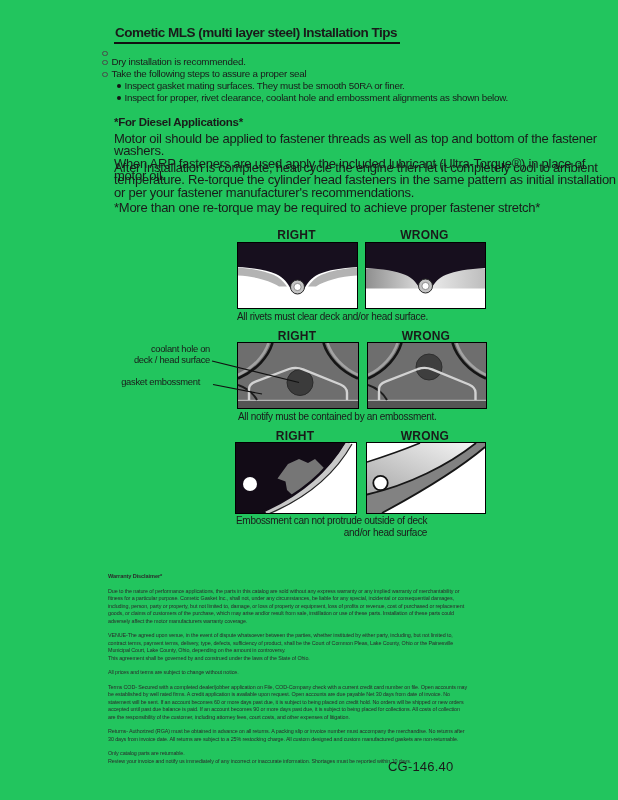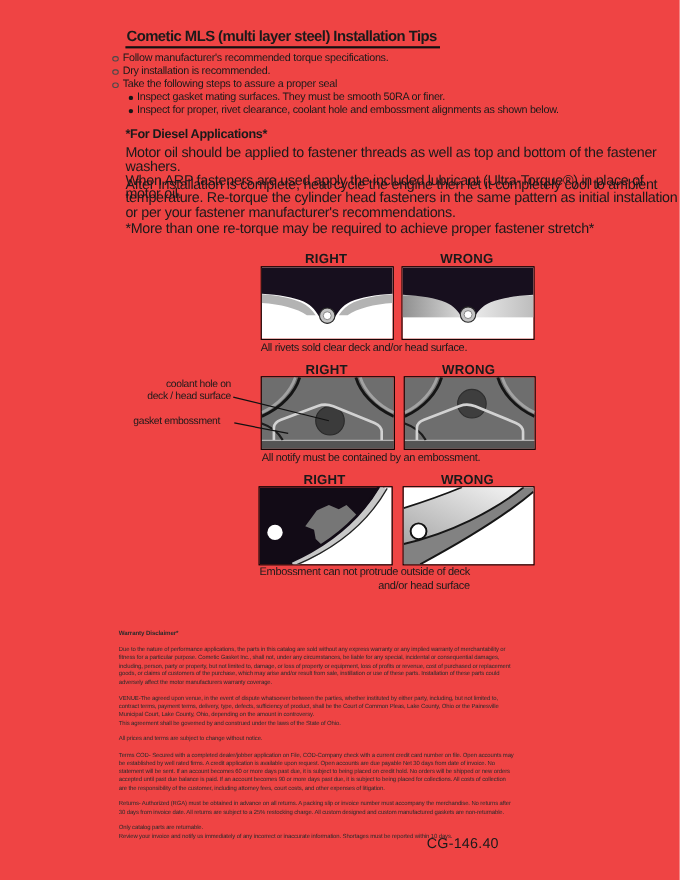--- a/index.html
+++ b/index.html
@@ -1,17 +1,17 @@
 <!DOCTYPE html>
 <html><head>
 <meta charset="utf-8">
 <style>
   html,body{margin:0;padding:0;background:#ffffff;}
   .page{
-    position:relative;width:618px;height:800px;background:#ef4444;overflow:hidden;
+    position:relative;width:618px;height:800px;background:#22c55e;overflow:hidden;
     font-family:"Liberation Sans","DejaVu Sans",sans-serif;color:#1a1a1a;
   }
   .abs{position:absolute;}
   
   .title{
     left:114px;top:25px;margin:0;font-size:13.5px;font-weight:bold;letter-spacing:-0.5px;
     border-bottom:2.5px solid #111;padding:0 3px 2px 1px;display:inline-block;white-space:nowrap;
   }
   
   .tips{left:102px;top:47px;font-size:9.8px;letter-spacing:-0.25px;line-height:12.1px;}
@@ -41,21 +41,20 @@
 </head>
 <body>
 
 <div class="page">
 
   <h1 class="abs title">Cometic MLS (multi layer steel) Installation Tips</h1>
 
   <div class="abs tips">
     <div class="tip">
         <span class="mk-circle"></span>
-        <span>Follow manufacturer's recommended torque specifications.</span>
       </div>
     <div class="tip">
         <span class="mk-circle"></span>
         <span>Dry installation is recommended.</span>
       </div>
     <div class="tip">
         <span class="mk-circle"></span>
         <span>Take the following steps to assure a proper seal</span>
       </div>
     <div class="tip sub">
@@ -100,21 +99,21 @@
         </linearGradient>
       </defs>
       <rect x="0" y="0" width="119" height="65" fill="#ffffff"></rect>
       <rect x="0" y="25.5" width="119" height="20" fill="url(#g1w)"></rect>
       <path d="M0,0 H119 V25 C102,26 89,28 80,31.8 C72,35.2 69,39.8 65.8,44.4 Q59.5,52 53.2,44.4 C50,39.8 47,35.2 39,31.8 C30,28 17,26 0,25 Z" fill="#170f1e"></path>
       <circle cx="59.5" cy="43" r="7" fill="#c3c3c3" stroke="#2a2a2a" stroke-width="1"></circle>
       <circle cx="59.5" cy="43" r="3.6" fill="#ffffff" stroke="#7a7a7a" stroke-width="0.8"></circle>
     </svg>
   </div>
 
-  <div class="abs caption" style="left:237px;top:311px;">All rivets sold clear deck and/or head surface.</div>
+  <div class="abs caption" style="left:237px;top:311px;">All rivets must clear deck and/or head surface.</div>
 
   <div class="abs fig-title" style="left:237px;top:329px;width:120px;">RIGHT</div>
   <div class="abs fig-title" style="left:367px;top:329px;width:118px;">WRONG</div>
 
   <div class="abs lbl" style="left:96px;top:344px;width:114px;">coolant hole on
 deck / head surface</div>
   <div class="abs lbl" style="left:86px;top:377px;width:114px;">gasket embossment</div>
 
   <div class="abs figbox" style="left:237px;top:342px;">
     <svg width="120" height="65" viewBox="0 0 120 65">

